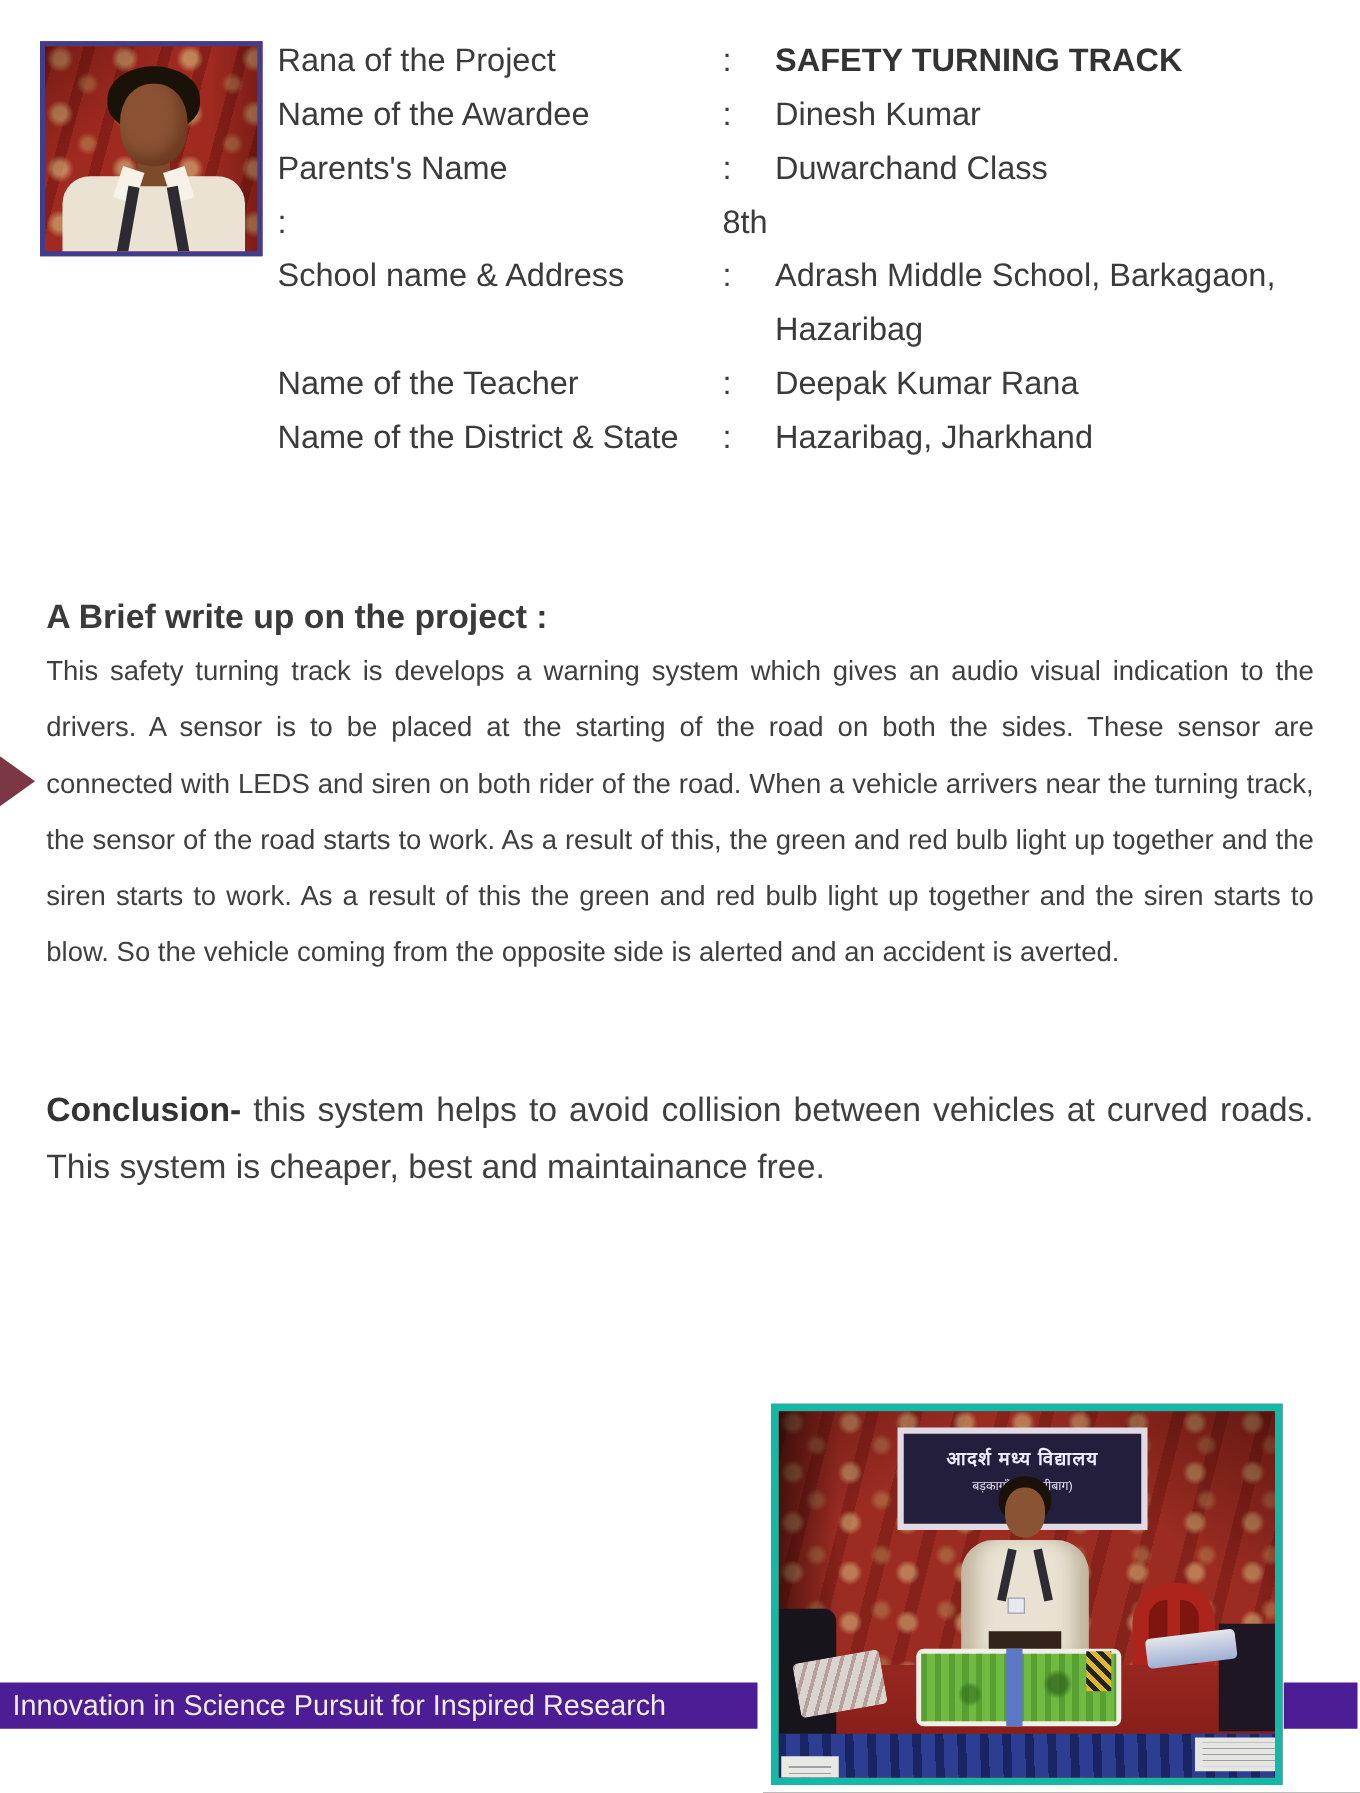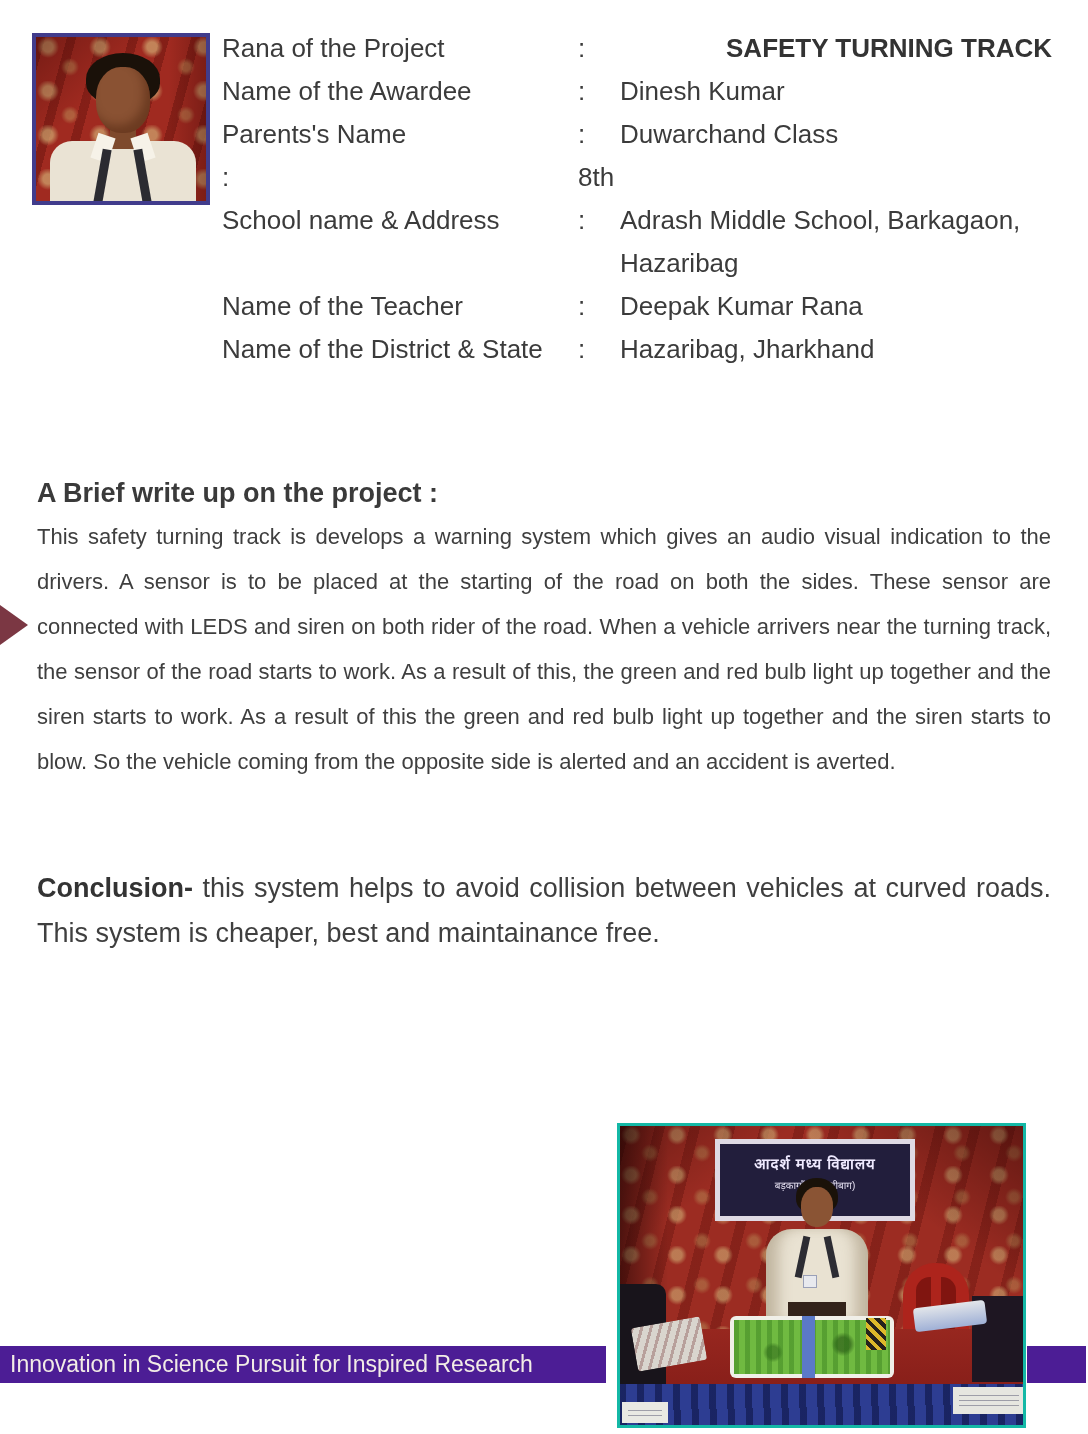--- a/index.html
+++ b/index.html
@@ -30,39 +30,39 @@
   .p-collar-l{position:absolute;left:58px;top:98px;width:18px;height:26px;background:#f6f2e8;transform:rotate(18deg);}
   .p-collar-r{position:absolute;left:98px;top:98px;width:18px;height:26px;background:#f6f2e8;transform:rotate(-18deg);}
   .p-lanyard-l{position:absolute;left:62px;top:112px;width:9px;height:54px;background:#2b2b31;transform:rotate(10deg);}
   .p-lanyard-r{position:absolute;left:102px;top:112px;width:9px;height:54px;background:#2b2b31;transform:rotate(-10deg);}
   .p-hair{position:absolute;left:50px;top:16px;width:74px;height:52px;background:#1a1109;border-radius:50% 50% 42% 42%;}
   .p-face{position:absolute;left:60px;top:30px;width:54px;height:66px;background:#8a5233;border-radius:46%;
     box-shadow:inset -6px -8px 10px rgba(70,30,10,.45);}
   
   .details{position:absolute;left:222px;top:27px;width:834px;font-size:26px;line-height:43px;color:#3b3b3b;}
   .drow{display:grid;grid-template-columns:356px 42px 432px;}
-  .dval-bold{font-weight:bold;color:#333;text-align:right;}
+  .dval-bold{font-weight:bold;color:#333;}
   
   .side-arrow{position:absolute;left:0;top:605px;width:28px;height:40px;background:#7b3743;
     clip-path:polygon(0 0,100% 50%,0 100%);}
   
   .brief-heading{position:absolute;left:37px;top:478px;margin:0;font-size:27px;font-weight:bold;color:#3a3a3a;}
   .brief-body{position:absolute;left:37px;top:514px;width:1014px;margin:0;
     font-size:22px;line-height:45px;text-align:justify;color:#3f3f3f;}
   .conclusion{position:absolute;left:37px;top:866px;width:1014px;margin:0;
     font-size:27px;line-height:45px;text-align:justify;color:#3f3f3f;}
   .conclusion strong{color:#333;}
   
   .footer-bar{position:absolute;top:1346px;height:37px;background:#4c1d95;}
   .footer-left{left:0;width:606px;}
   .footer-right{left:1027px;width:59px;}
   .footer-text{display:block;padding-left:10px;line-height:37px;font-size:23px;color:#f2ece6;white-space:nowrap;}
   
   .exhibition{position:absolute;left:617px;top:1123px;width:409px;height:305px;
-    border:3px solid #14b8a6;box-sizing:border-box;overflow:hidden;background:#9c2c22;z-index:5;}
+    border:6px solid #14b8a6;box-sizing:border-box;overflow:hidden;background:#9c2c22;z-index:5;}
   .e-curtain{position:absolute;inset:0;
     background-color:#9c2c22;
     background-image:
       radial-gradient(circle at 11px 9px, rgba(205,165,110,.65) 0 5px, rgba(0,0,0,0) 10px),
       radial-gradient(circle at 30px 27px, rgba(183,138,84,.5) 0 4px, rgba(0,0,0,0) 9px),
       repeating-linear-gradient(104deg, rgba(70,5,2,.26) 0 10px, rgba(0,0,0,0) 10px 34px);
     background-size:46px 40px,52px 44px,auto;}
   .e-shade{position:absolute;inset:0;
     background:linear-gradient(to right, rgba(20,0,0,.55), rgba(0,0,0,0) 12%),
                linear-gradient(to bottom left, rgba(30,0,0,.45), rgba(0,0,0,0) 28%),

